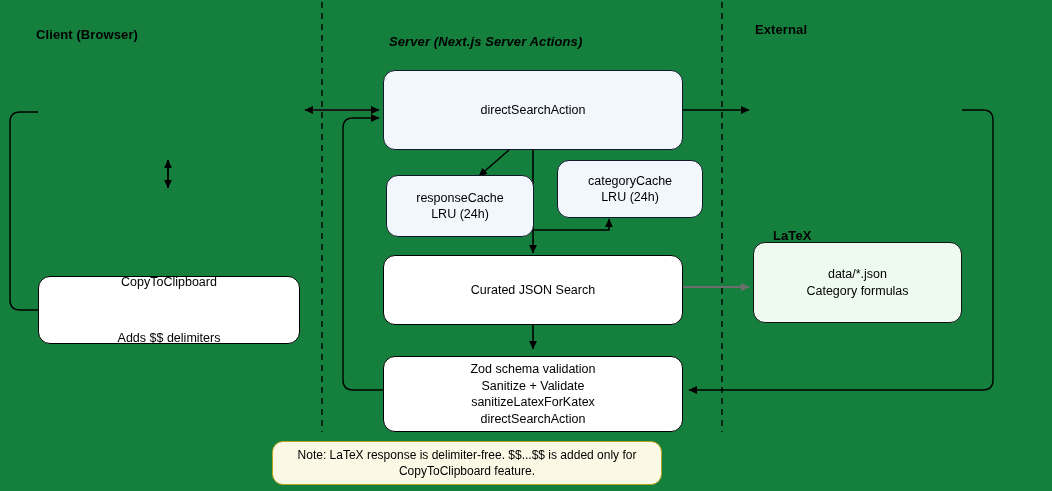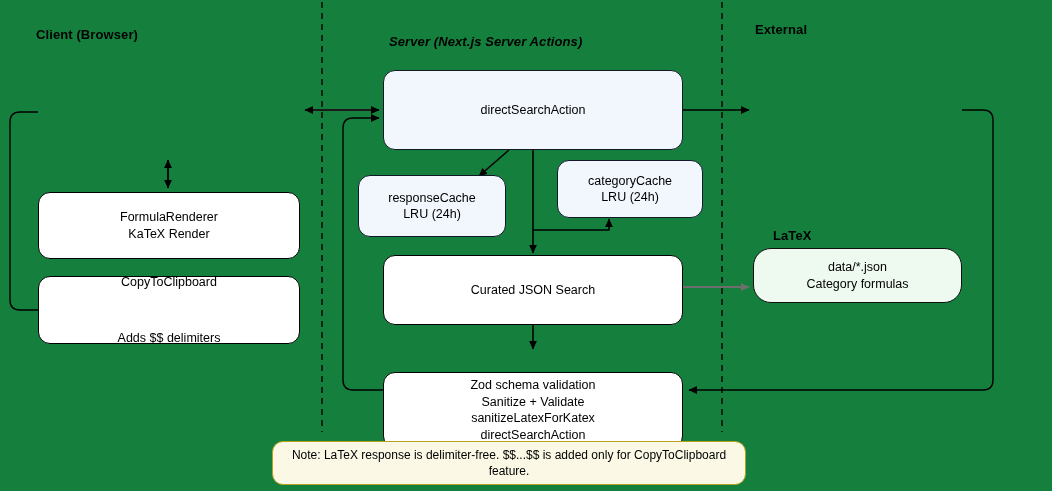--- a/index.html
+++ b/index.html
@@ -108,58 +108,54 @@
 
     <line x1="683" y1="287" x2="749" y2="287" stroke="#6e6e6e" stroke-width="1.8" marker-end="url(#ah-gray)"></line>
   </svg>
 
   <div class="lane-title" style="left:36px; top:27px;">Client (Browser)</div>
   <div class="lane-title" style="left:389px; top:34px;font-style:italic;">Server (Next.js Server Actions)</div>
   <div class="lane-title" style="left:755px; top:22px;">External</div>
   <div class="lane-title" style="left:773px; top:228px;">LaTeX</div>
 
 
-  <div class="node" style="left:38px; top:192px; width:262px; height:67px;">
-    <span class="ln">FormulaRenderer</span>
-    <span class="ln">KaTeX Render</span>
-  </div>
 
   <div class="node" style="left:38px; top:276px; width:262px; height:68px;gap:40px;">
     <span class="ln">CopyToClipboard</span>
     <span class="ln">Adds $$ delimiters</span>
   </div>
 
   <div class="node blue" style="left:383px; top:70px; width:300px; height:80px;">
     <span class="ln">directSearchAction</span>
   </div>
 
-  <div class="node blue" style="left:358px; top:175px; width:148px; height:62px;">
+  <div class="node blue" style="left:386px; top:175px; width:148px; height:62px;">
     <span class="ln">responseCache</span>
     <span class="ln">LRU (24h)</span>
   </div>
 
   <div class="node blue" style="left:537px; top:160px; width:146px; height:58px;margin-left:20px;">
     <span class="ln">categoryCache</span>
     <span class="ln">LRU (24h)</span>
   </div>
 
   <div class="node" style="left:383px; top:255px; width:300px; height:70px;">
     <span class="ln">Curated JSON Search</span>
   </div>
 
-  <div class="node" style="left:383px; top:372px; width:300px; height:76px;">
+  <div class="node" style="left:383px; top:356px; width:300px; height:76px;">
     <span class="ln">Zod schema validation</span>
     <span class="ln">Sanitize + Validate</span>
     <span class="ln">sanitizeLatexForKatex</span>
     <span class="ln">directSearchAction</span>
   </div>
 
 
-  <div class="node green" style="left:753px; top:248px; width:209px; height:55px;border-radius:18px;">
+  <div class="node green" style="left:753px; top:242px; width:209px; height:81px;">
     <span class="ln">data/*.json</span>
     <span class="ln">Category formulas</span>
   </div>
 
-  <div class="node note" style="left:272px; top:441px; width:474px; height:44px;">
+  <div class="node note" style="left:272px; top:441px; width:390px; height:44px;">
     <span class="ln">Note: LaTeX response is delimiter-free. $$...$$ is added only for CopyToClipboard feature.</span>
   </div>
 
 </div>
 
 </body></html>

